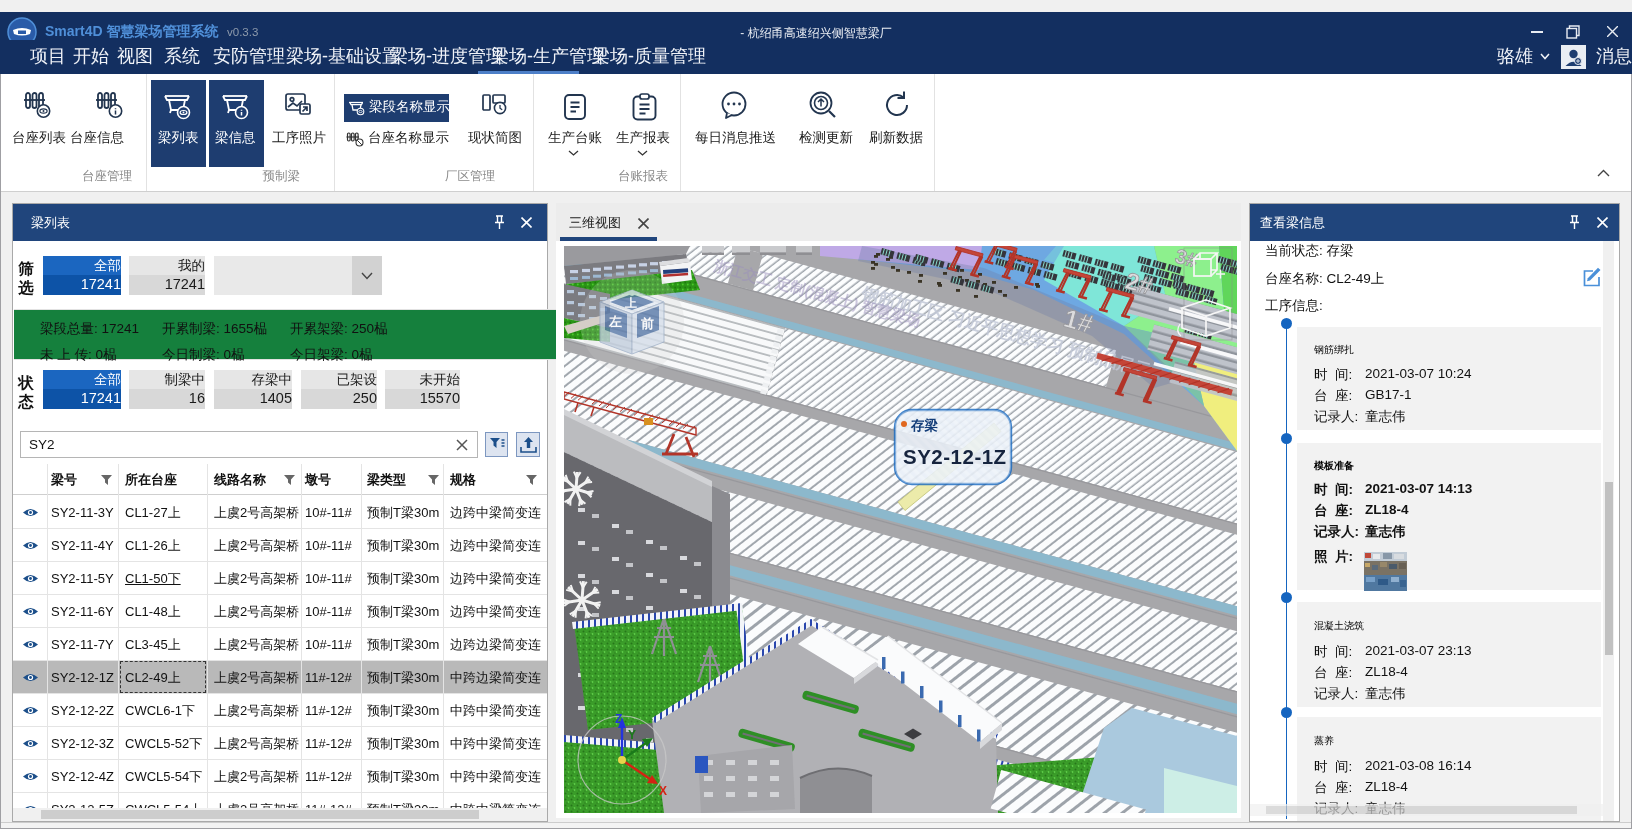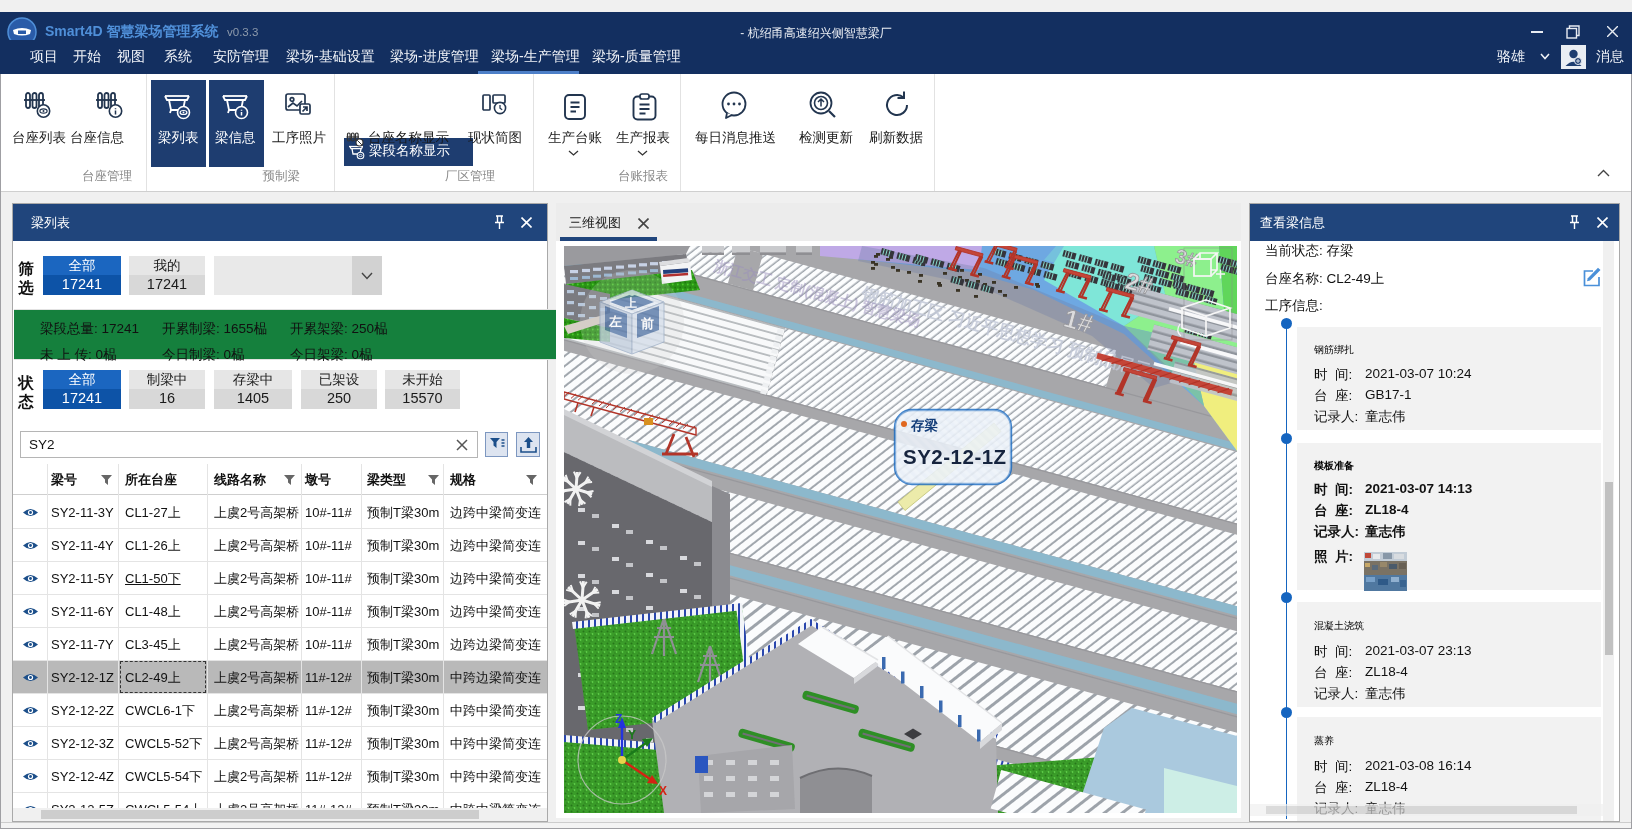--- a/index.html
+++ b/index.html
@@ -3,35 +3,35 @@
 <style>
 *{margin:0;padding:0;box-sizing:border-box;}
 html,body{width:1632px;height:829px;overflow:hidden;font-family:"Liberation Sans",sans-serif;}
 body{background:#f0f0f0;position:relative;}
 svg{display:block;}
 #titlebar{position:absolute;left:0;top:12px;width:1632px;height:40px;background:#132f60;}
 #appname{position:absolute;left:45px;top:11px;font-size:14px;font-weight:bold;color:#4f8fd8;}
 #ver{position:absolute;left:227px;top:14px;font-size:11.5px;color:#8e9bac;}
 #wintitle{position:absolute;left:0;right:0;top:13px;text-align:center;font-size:12px;color:#e8ecf2;}
 #menubar{position:absolute;left:0;top:40px;width:1632px;height:34px;background:#132f60;}
-.mitem{position:absolute;top:0;height:34px;line-height:32px;color:#f0f3f8;font-size:14px;}
+.mitem{position:absolute;top:0;height:34px;line-height:32px;color:#f0f3f8;font-size:18px;}
 #mactive{position:absolute;left:478px;top:71px;width:101px;height:3px;background:#4d7fc8;}
 #ribbon{position:absolute;left:0;top:74px;width:1632px;height:118px;background:#fff;border-bottom:1px solid #cfcfcf;}
 .rsep{position:absolute;top:0;height:117px;width:1px;background:#e2e2e2;}
 .rlabel{position:absolute;top:94px;font-size:12.5px;color:#8a8a8a;width:120px;text-align:right;}
 .rbtn-label{position:absolute;top:55px;font-size:13.5px;color:#1a1a1a;white-space:nowrap;}
 .rsel{position:absolute;top:6px;height:87px;background:#1e3d70;}
 .rsel .rbtn-label{color:#fff;}
 .ricon{position:absolute;}
 .panel-h{position:absolute;left:0;top:0;right:0;height:37px;background:#20457c;color:#fff;font-size:13px;line-height:37px;}
 #lpanel{position:absolute;left:12px;top:203px;width:536px;height:619px;background:#fff;border:1px solid #a9a9a9;}
 #cpanel{position:absolute;left:556px;top:203px;width:685px;height:615px;background:#fff;}
 #rpanel{position:absolute;left:1249px;top:203px;width:371px;height:619px;background:#fff;border:1px solid #a9a9a9;overflow:hidden;}
 #statusbar{position:absolute;left:0;top:822px;width:1632px;height:7px;background:#f3f3f3;border-top:1px solid #cccccc;}
-.tog{position:absolute;text-align:center;font-size:13.5px;}
+.tog{position:absolute;text-align:right;font-size:13.5px;}
 .tog .t{height:19px;line-height:20px;}
 .tog .b{height:20px;line-height:19px;font-size:14.5px;}
 .blue .t{background:#1b66c0;color:#fff;}
 .blue .b{background:#0d53a7;color:#fff;}
 .gray .t{background:#e6e6e6;color:#1a1a1a;}
 .gray .b{background:#d8d8d8;color:#1a1a1a;}
 .vlab{position:absolute;width:18px;font-size:15.5px;font-weight:bold;color:#111;line-height:19px;text-align:center;}
 #stats{position:absolute;left:1px;top:105px;width:640px;height:51px;background:#15803d;border-top:1px solid #e2e2e2;border-bottom:1px solid #e2e2e2;font-size:13.5px;color:#111;}
 .srow{position:absolute;white-space:nowrap;}
 #tbl{position:absolute;left:0;top:260px;width:534px;height:357px;font-size:13px;color:#111;overflow:hidden;}
@@ -150,21 +150,21 @@
  <svg class="ricon" style="left:284px;top:17px;" width="28" height="28" viewBox="0 0 28 28">
       <g fill="none" stroke="#22354f" stroke-width="1.7">
         <rect x="2" y="3" width="19" height="16" rx="2"></rect>
         <circle cx="8" cy="8.5" r="1.8"></circle>
         <path d="M4,16 l5,-4 4,3 5,-5"></path>
         <rect x="16" y="13" width="10" height="10" rx="1.5" fill="#fff"></rect>
         <path d="M19,16 h4 v4 M23,16 l-4.5,4.5"></path>
       </g>
     </svg>
  <div class="rbtn-label" style="left:272px;">工序照片</div>
- <div class="rsel" style="left:344px;top:20px;height:28px;width:129px;margin-top:44px;">
+ <div class="rsel" style="left:344px;top:20px;height:28px;width:105px;">
   <svg class="ricon" style="left:4px;top:7px;" width="17" height="15" viewBox="0 0 17 15">
         <g fill="none" stroke="#fff" stroke-width="1.3">
           <path d="M1,1.5 H15"></path>
           <path d="M2,1.5 l1,2.2 H13.5 l1,-2.2"></path>
           <path d="M4,3.7 L5,9 H12 L13,3.7"></path>
         </g>
         <circle cx="12.5" cy="10.5" r="3.3" fill="#1e3d70" stroke="#fff" stroke-width="1.1"></circle>
         <ellipse cx="12.5" cy="10.5" rx="1.7" ry="1.1" fill="none" stroke="#fff" stroke-width="0.8"></ellipse>
       </svg>
   <div class="rbtn-label" style="left:25px;top:4px;">梁段名称显示</div>

